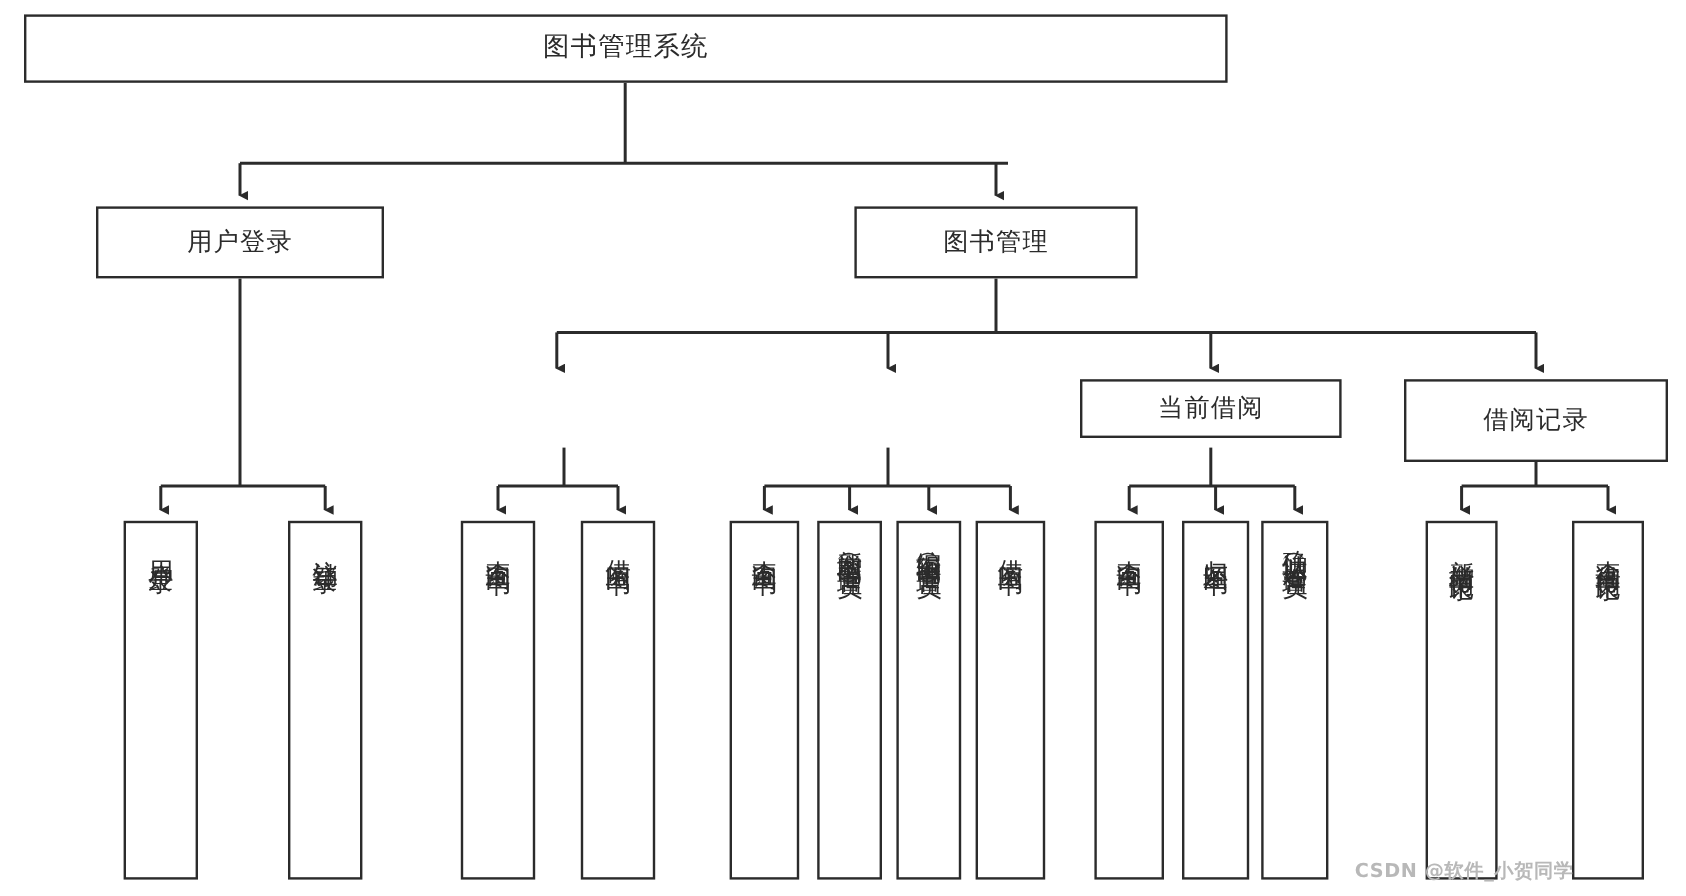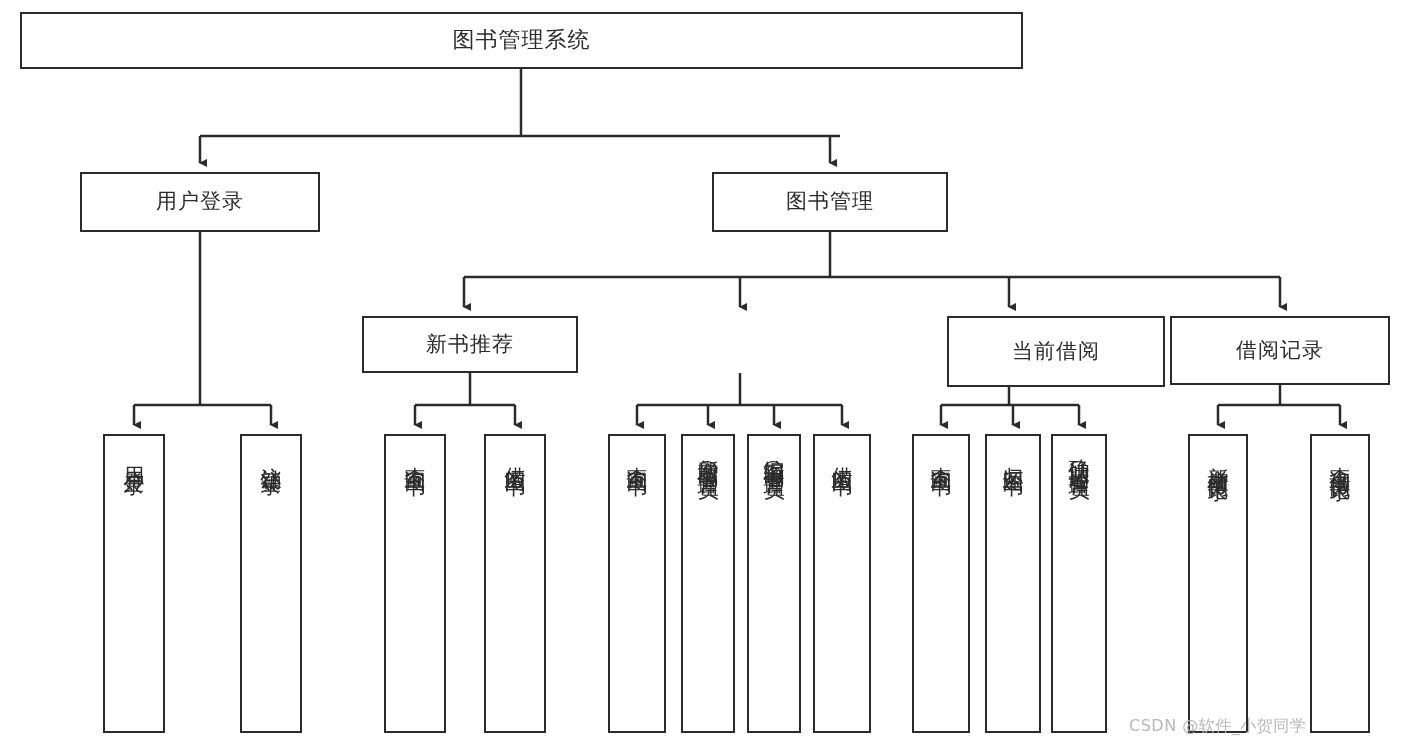--- a/index.html
+++ b/index.html
@@ -114,37 +114,36 @@
       <path d="M1218,405 L1218,425" marker-end="url(#arrow)"></path>
       <path d="M1340,405 L1340,425" marker-end="url(#arrow)"></path>
     </g>
   </svg>
 
   <div class="node horiz title" style="left:20px; top:12px; width:1003px; height:57px;">图书管理系统</div>
 
   <div class="node horiz" style="left:80px; top:172px; width:240px; height:60px;">用户登录</div>
   <div class="node horiz" style="left:712px; top:172px; width:236px; height:60px;">图书管理</div>
 
-  <div class="node horiz" style="left:362px; top:316px; width:216px; height:57px;">新书推荐</div>
-  <div class="node horiz" style="left:900px; top:316px; width:218px; height:71px;margin-left:47px;">当前借阅</div>
+  <div class="node horiz" style="left:900px; top:316px; width:218px; height:49px;">当前借阅</div>
   <div class="node horiz" style="left:1170px; top:316px; width:220px; height:69px;">借阅记录</div>
 
   <div class="node vert" style="left:103px; top:434px; width:62px; height:299px;">用户登录</div>
   <div class="node vert" style="left:240px; top:434px; width:62px; height:299px;">注销登录</div>
 
   <div class="node vert" style="left:384px; top:434px; width:62px; height:299px;">查询图书</div>
   <div class="node vert" style="left:484px; top:434px; width:62px; height:299px;">借阅图书</div>
 
   <div class="node vert" style="left:608px; top:434px; width:58px; height:299px;">查询图书</div>
   <div class="node vert" style="left:681px; top:434px; width:54px; height:299px; padding-top:6px;">新增图书（管理员）</div>
   <div class="node vert" style="left:747px; top:434px; width:54px; height:299px; padding-top:6px;">编辑图书（管理员）</div>
   <div class="node vert" style="left:813px; top:434px; width:58px; height:299px;">借阅图书</div>
 
   <div class="node vert" style="left:912px; top:434px; width:58px; height:299px;">查询图书</div>
   <div class="node vert" style="left:985px; top:434px; width:56px; height:299px;">归还图书</div>
   <div class="node vert" style="left:1051px; top:434px; width:56px; height:299px; padding-top:6px;">确认归还（管理员）</div>
 
   <div class="node vert" style="left:1188px; top:434px; width:60px; height:299px;">新增借阅记录</div>
   <div class="node vert" style="left:1310px; top:434px; width:60px; height:299px;">查询借阅记录</div>
 
-  <div class="watermark" style="left:1129px; top:716px;">CSDN @软件_小贺同学</div>
+  <div class="watermark" style="left:1129px; top:716px;font-weight:bold;">CSDN @软件_小贺同学</div>
 
 </div>
 
 </body></html>

